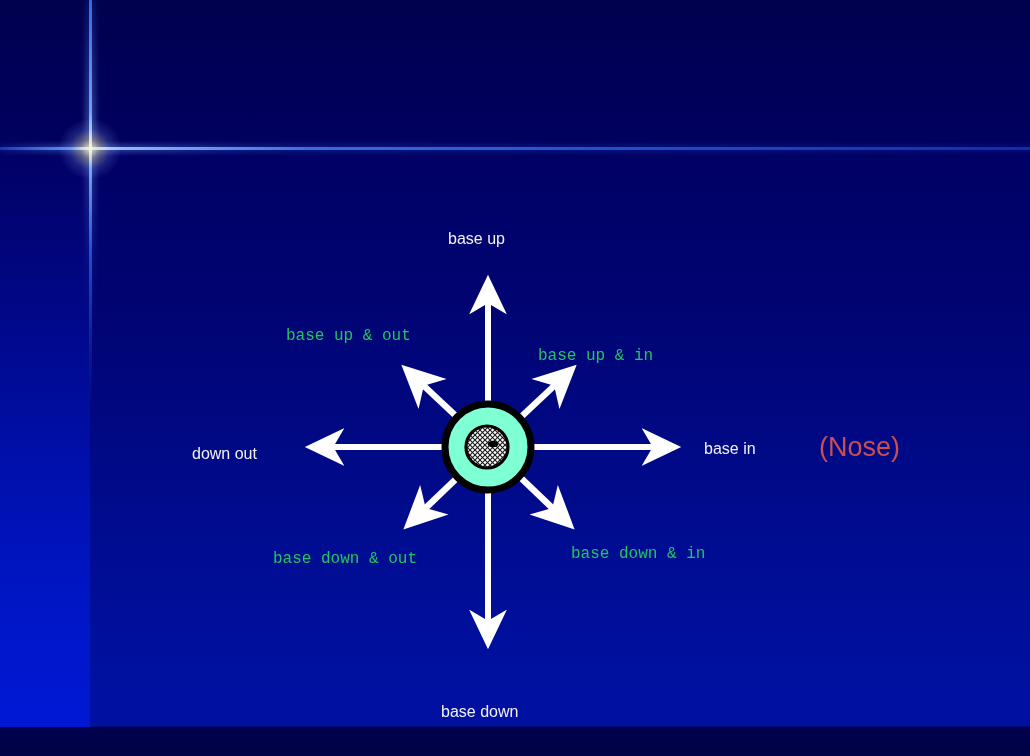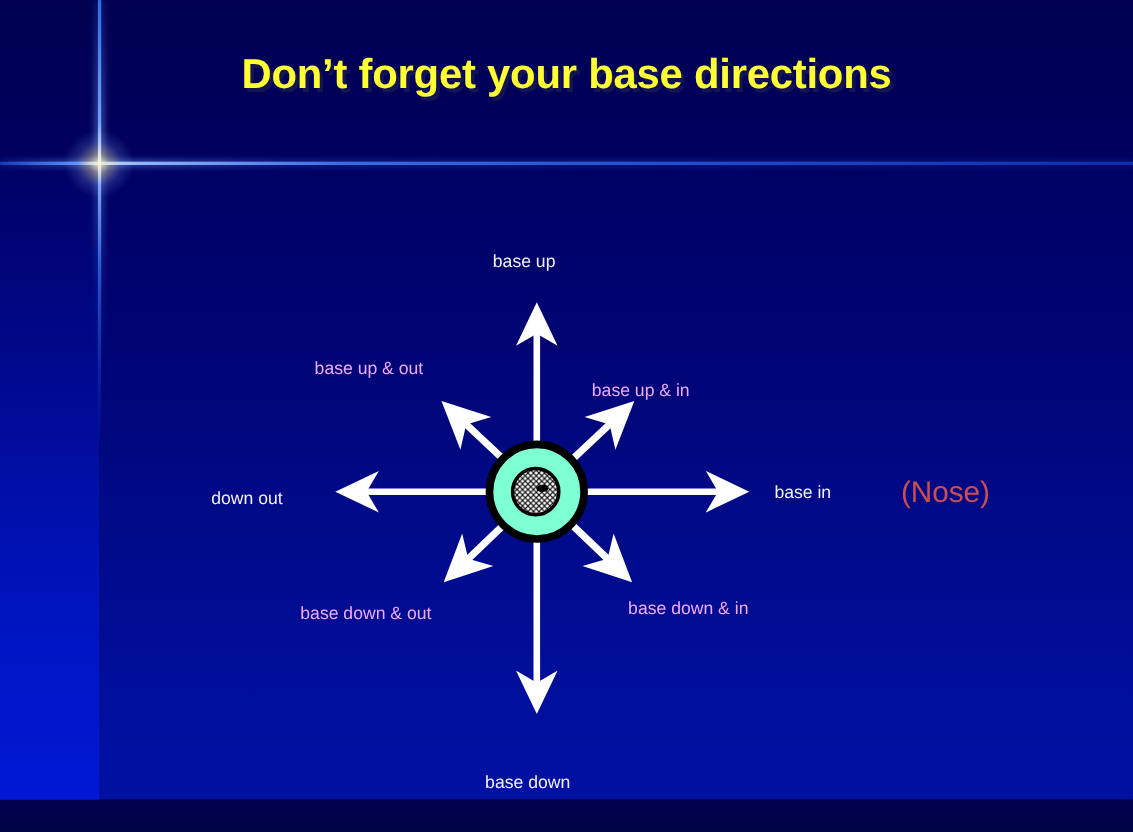--- a/index.html
+++ b/index.html
@@ -156,42 +156,41 @@
     pointer-events: none;
   }
 
   .label {
     position: absolute;
     white-space: nowrap;
     font-size: 16px;
     line-height: 1;
   }
   .label-white { color: #f2f2f2; }
-  .label-yellow { color: #f0abfc; }
+  .label-yellow { color: #22c55e; font-family: Liberation Mono, monospace; }
   .label-nose {
     color: #cc4f4f;
     font-size: 27px;
   }
 </style>
 </head>
 <body>
 
 <div class="slide">
 
   <div class="bg-gradient"></div>
   <div class="left-panel"></div>
   <div class="header-band"></div>
 
   <div class="rule-h-glow"></div>
   <div class="rule-h"></div>
   <div class="rule-v-glow"></div>
   <div class="rule-v"></div>
   <div class="rule-cross"></div>
 
-  <div class="title">Don’t forget your base directions</div>
 
   <svg class="diagram" viewBox="0 0 1030 756" width="1030" height="756" xmlns="http://www.w3.org/2000/svg">
     <defs>
 
       <pattern id="crosshatch" width="5" height="5" patternUnits="userSpaceOnUse">
         <rect width="5" height="5" fill="#ffffff"></rect>
         <path d="M0,5 L5,0 M-1,1 L1,-1 M4,6 L6,4" stroke="#1a1a1a" stroke-width="1.1"></path>
         <path d="M0,0 L5,5 M-1,4 L1,6 M4,-1 L6,1" stroke="#1a1a1a" stroke-width="1.1"></path>
       </pattern>
       <marker id="head" markerWidth="7" markerHeight="7" refX="5.4" refY="3.5" orient="auto" markerUnits="strokeWidth">

